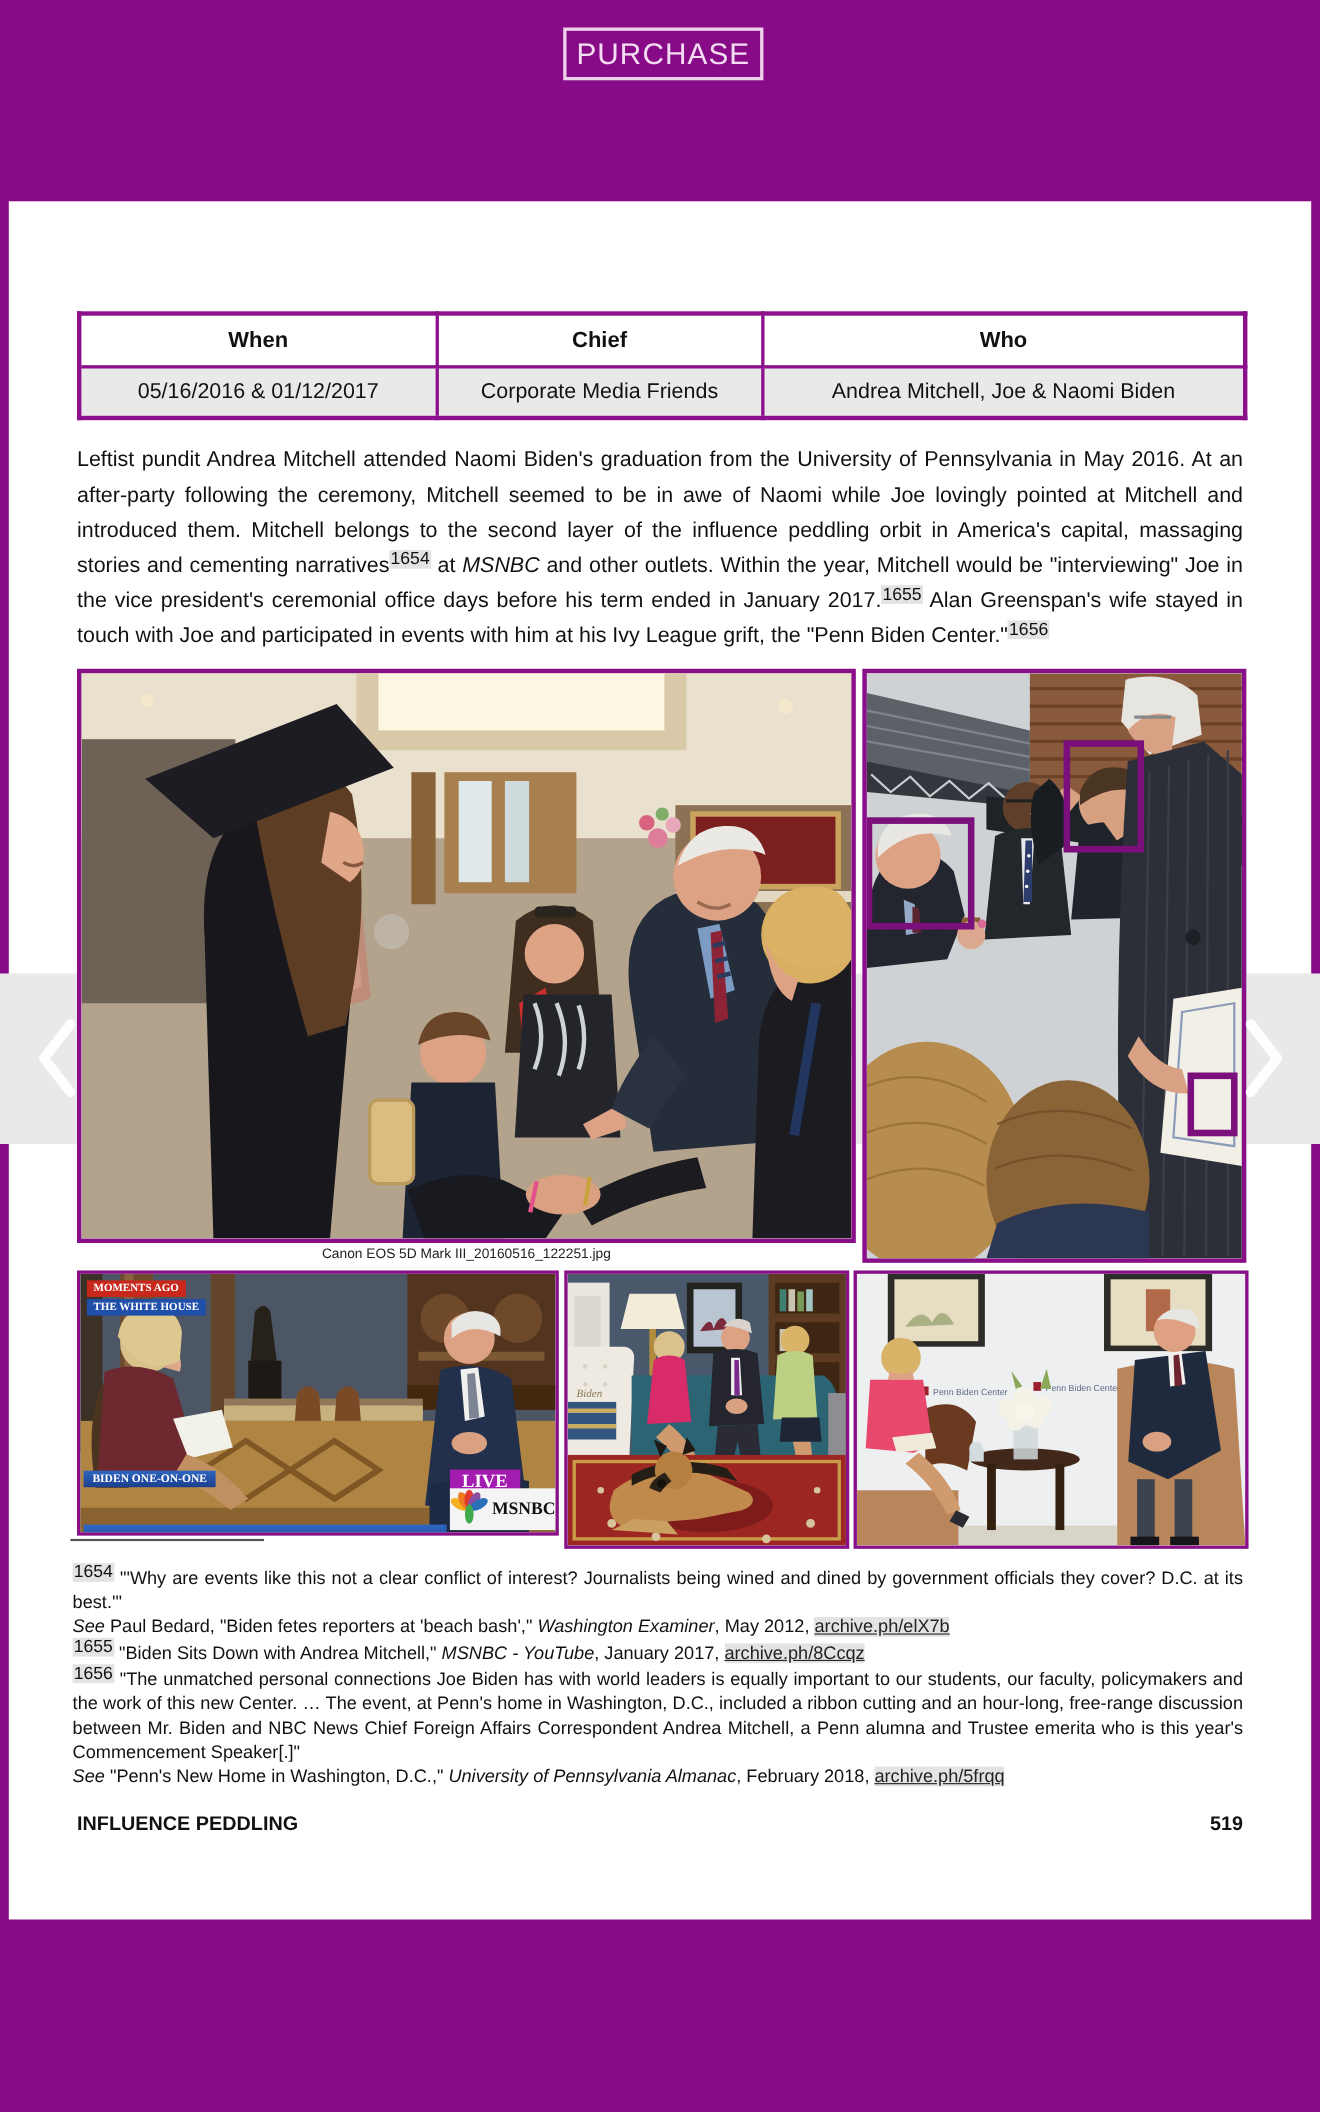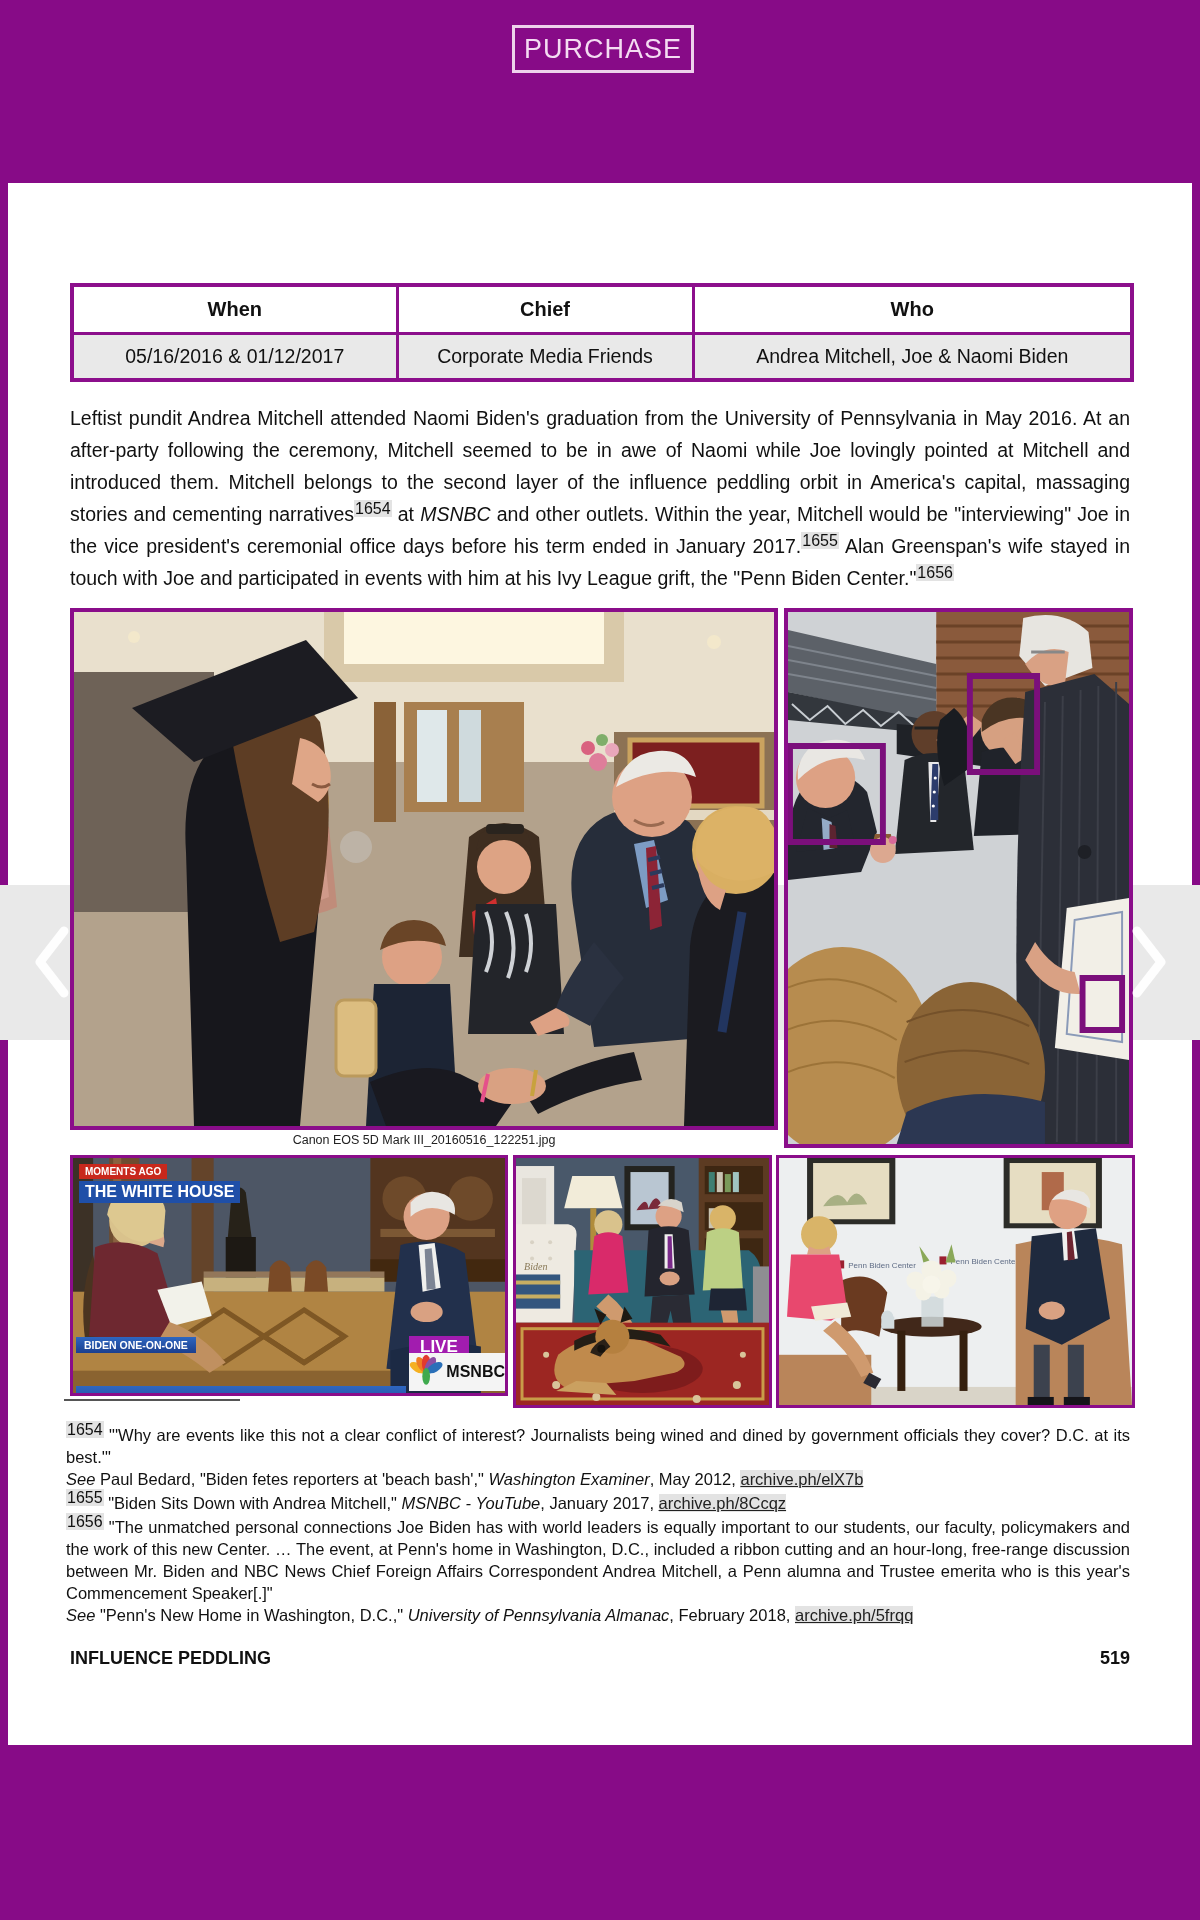--- a/index.html
+++ b/index.html
@@ -21,28 +21,28 @@
     color:#111;text-align:justify;margin:0;}
   .sup{font-size:16px;vertical-align:super;background:#e3e3e3;padding:0 1px;line-height:0;}
   .carousel-band{position:absolute;left:0;top:885px;width:1200px;height:155px;background:#e9e9e9;}
   .chev{position:absolute;top:923px;width:45px;height:78px;cursor:pointer;}
   .chev.prev{left:30px}.chev.next{left:1126px}
   .photo{position:absolute;box-sizing:border-box;border:4px solid #8a0d8a;background:#ddd;overflow:hidden;}
   .photo svg{display:block;width:100%;height:100%;}
   .photo-sm{border-width:3px;}
   #ph-main-left{left:70px;top:608px;width:708px;height:522px;}
   #ph-main-right{left:784px;top:608px;width:349px;height:540px;}
-  #ph-msnbc{left:70px;top:1155px;width:438px;height:241px;position:absolute;}
+  #ph-msnbc{left:70px;top:1155px;width:438px;height:241px;position:absolute;font-family:Liberation Serif, serif;}
   #ph-dog{left:513px;top:1155px;width:259px;height:253px;}
   #ph-pbc{left:776px;top:1155px;width:359px;height:253px;}
   .caption{position:absolute;left:70px;top:1133px;width:708px;text-align:center;font-size:12.5px;color:#222;}
   
   .mo{position:absolute;color:#fff;font-weight:bold;}
   .mo-tag1{left:6px;top:6px;background:#c8281c;font-size:10px;padding:2px 6px;}
-  .mo-tag2{left:6px;top:23px;background:#1f4fa8;font-size:16px;padding:2px 6px;}
+  .mo-tag2{left:6px;top:23px;background:#1f4fa8;font-size:10px;padding:2px 6px;}
   .mo-kicker{left:3px;top:179px;background:linear-gradient(#2e66c0,#1b3f8e);font-size:10.5px;padding:2px 8px;}
   .mo-headline{left:3px;top:196px;width:330px;height:37px;background:linear-gradient(#2e66c0,#16367c);
     font-size:13px;line-height:1.35;text-align:center;white-space:pre-line;padding-top:5px;box-sizing:border-box;margin-top:32px;}
   .mo-live{left:336px;top:178px;background:#a21caf;font-size:17px;padding:1px 11px;}
   .mo-msnbc{left:336px;top:195px;width:96px;height:38px;background:#f4f4f4;color:#111;
     display:flex;align-items:center;justify-content:center;font-size:16px;gap:3px;}
   .fn-sep{position:absolute;left:64px;top:1399px;width:176px;border-top:2px solid #555;}
   .footnotes{position:absolute;left:66px;top:1424px;width:1064px;font-size:16.5px;line-height:22px;
     color:#111;text-align:justify;}
   .fn{margin-bottom:2px;}

